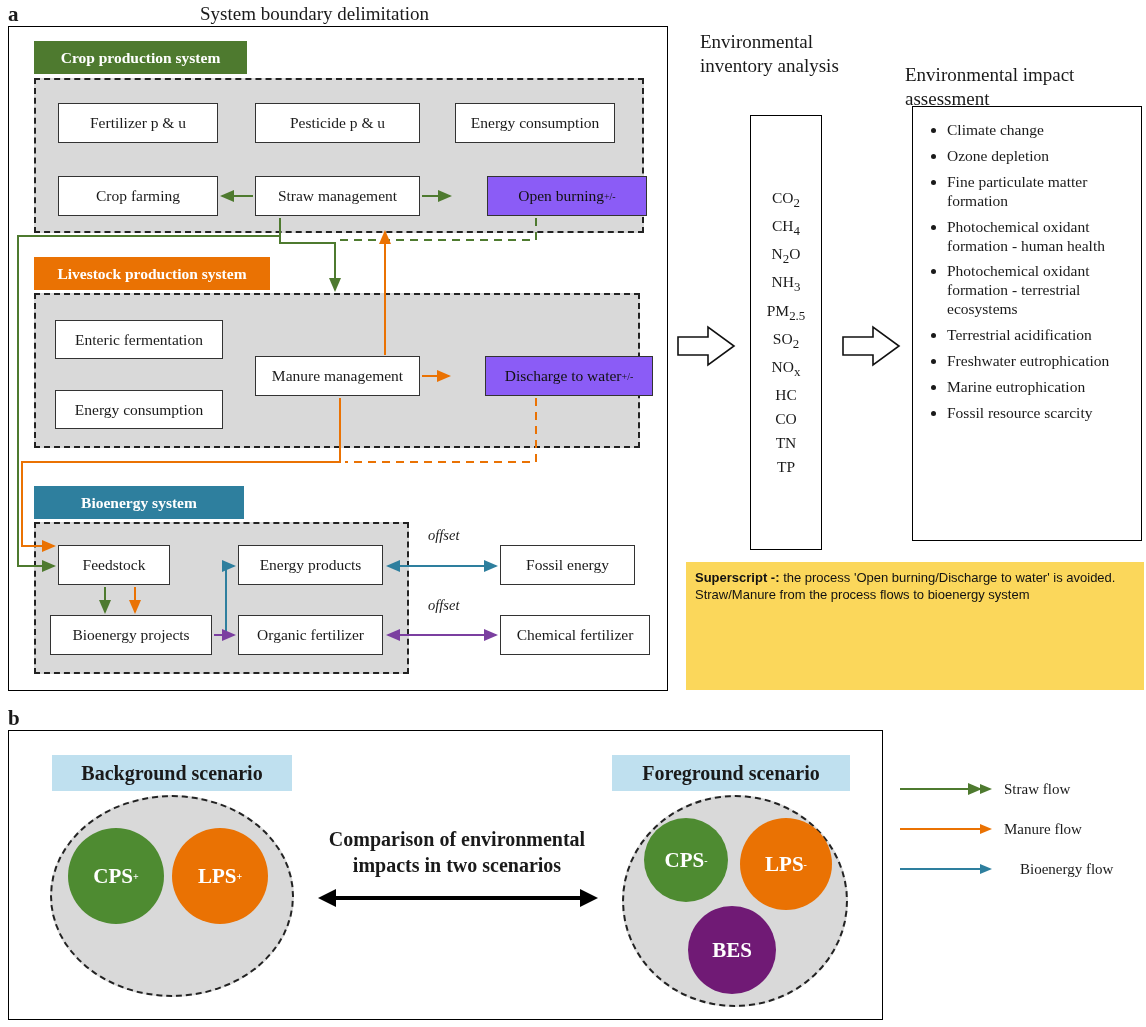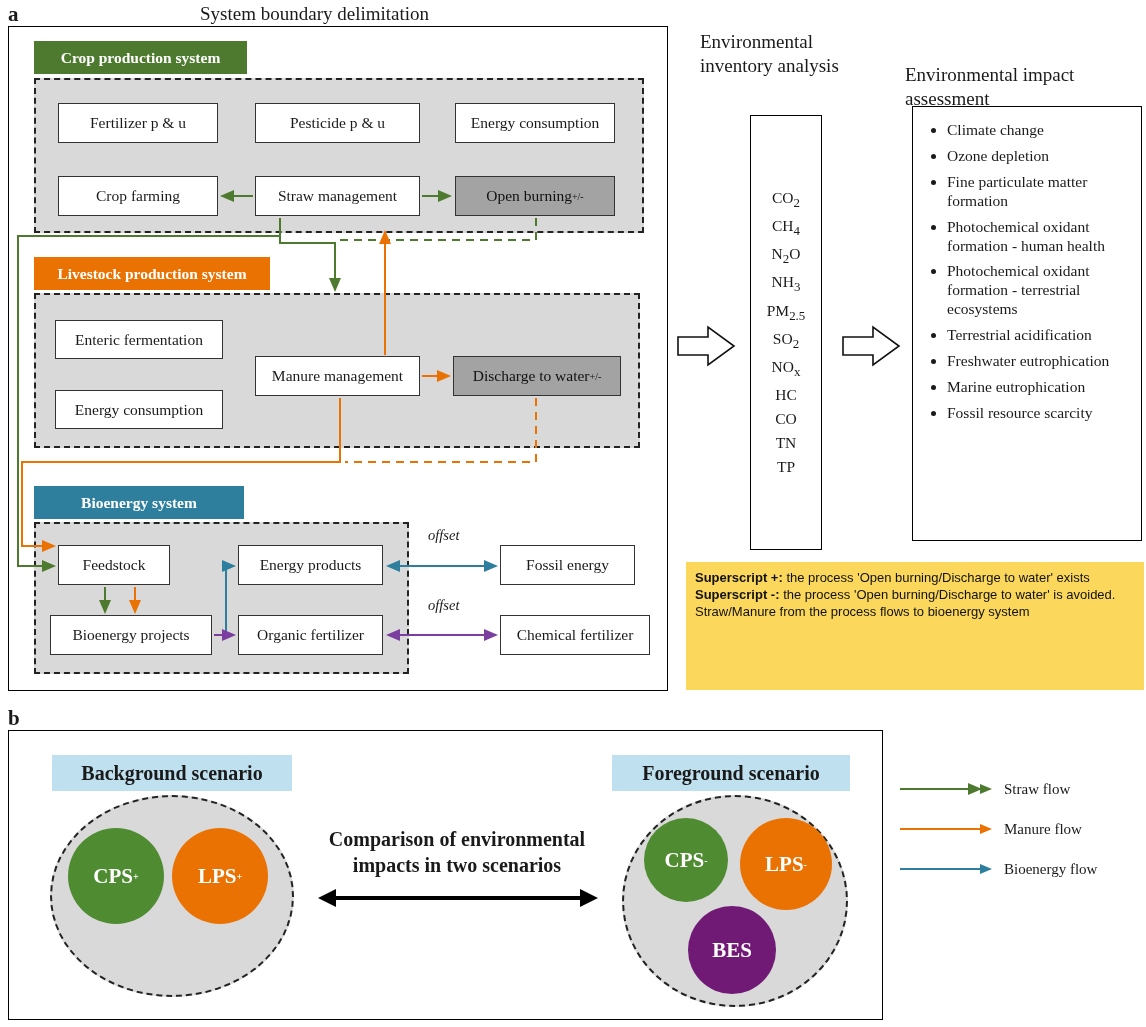--- a/index.html
+++ b/index.html
@@ -11,21 +11,21 @@
     overflow:hidden;
   }
   .abs{position:absolute;}
   .panel-label{font-weight:bold;font-size:21px;font-family:"Liberation Serif",serif;}
   .title-center{text-align:left;font-size:19px;line-height:1.25;}
   .box{
     background:#ffffff;border:1px solid #333;
     display:flex;align-items:center;justify-content:center;
     text-align:center;font-size:15.5px;box-sizing:border-box;
   }
-  .greybox{background:#a3a3a3;border:1px solid #333;color:#111;}
+  .greybox{background:#8b5cf6;border:1px solid #333;color:#111;margin-left:32px;}
   .sysbox{
     background:#d9d9d9;border:2px dashed #222;box-sizing:border-box;
   }
   .syslabel{
     color:#fff;font-weight:bold;font-size:15.5px;
     display:flex;align-items:center;justify-content:center;
     box-sizing:border-box;
   }
   .outerframe{border:1.5px solid #000;box-sizing:border-box;}
   .invbox{border:1.5px solid #000;background:#fff;box-sizing:border-box;
@@ -213,21 +213,20 @@
     <li>Photochemical oxidant formation - human health</li>
     <li>Photochemical oxidant formation - terrestrial ecosystems</li>
     <li>Terrestrial acidification</li>
     <li>Freshwater eutrophication</li>
     <li>Marine eutrophication</li>
     <li>Fossil resource scarcity</li>
   </ul>
 </div>
 
 <div class="abs note" style="left:686px;top:562px;width:458px;height:128px;">
-  <div><b>Superscript +:</b><span> the process 'Open burning/Discharge to water' exists</span></div>
   <div><b>Superscript -:</b><span> the process 'Open burning/Discharge to water' is avoided. Straw/Manure from the process flows to bioenergy system</span></div>
 </div>
 
 <div class="abs panel-label" style="left:8px;top:706px;">b</div>
 <div class="abs outerframe" style="left:8px;top:730px;width:875px;height:290px;"></div>
 
 <div class="abs scenario-title" style="left:52px;top:755px;width:240px;height:36px;">
   <span>Background scenario</span>
 </div>
 <div class="abs dashedcircle" style="left:50px;top:795px;width:240px;height:198px;"></div>
@@ -276,15 +275,15 @@
         <line x1="0" y1="7" x2="80" y2="7" stroke="#ea7203" stroke-width="2"></line>
         <polygon points="80,2 92,7 80,12" fill="#ea7203"></polygon>
       </svg>
     <div class="legend-text" style="margin-left:12px;">Manure flow</div>
   </div>
   <div style="display:flex;align-items:center;margin-bottom:22px;">
     <svg width="92" height="14">
         <line x1="0" y1="7" x2="80" y2="7" stroke="#2e7f9e" stroke-width="2"></line>
         <polygon points="80,2 92,7 80,12" fill="#2e7f9e"></polygon>
       </svg>
-    <div class="legend-text" style="margin-left:12px;">Bioenergy flow</div>
+    <div class="legend-text" style="margin-left:28px;">Bioenergy flow</div>
   </div>
 </div>
 
 </body></html>

